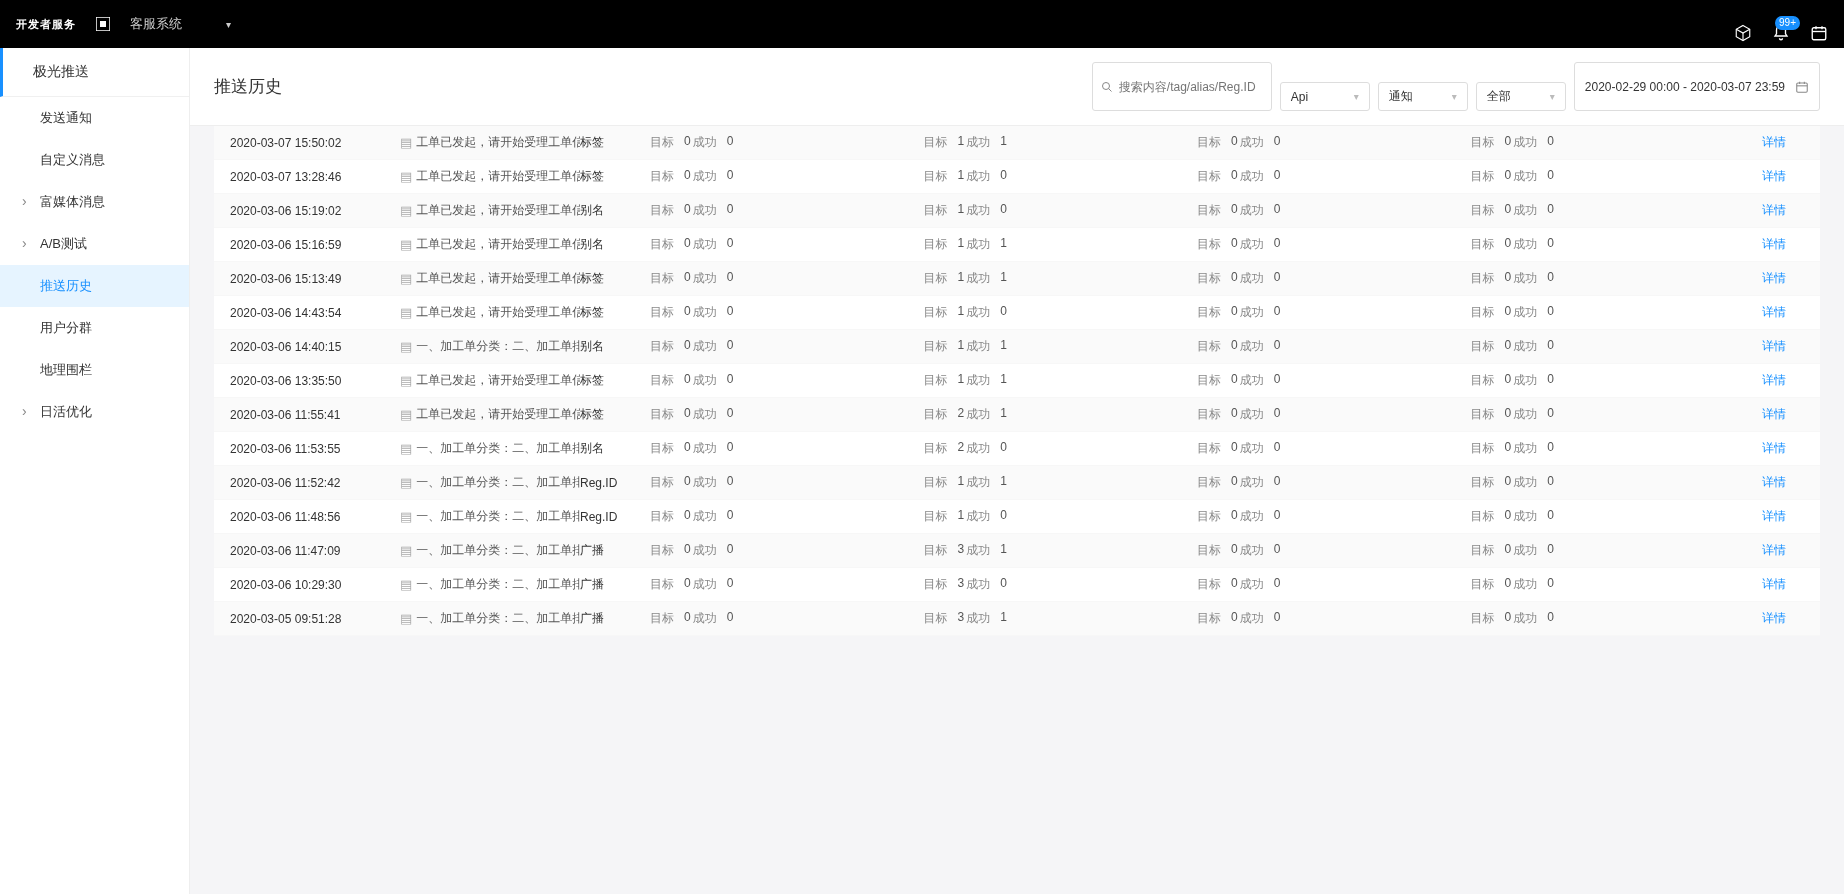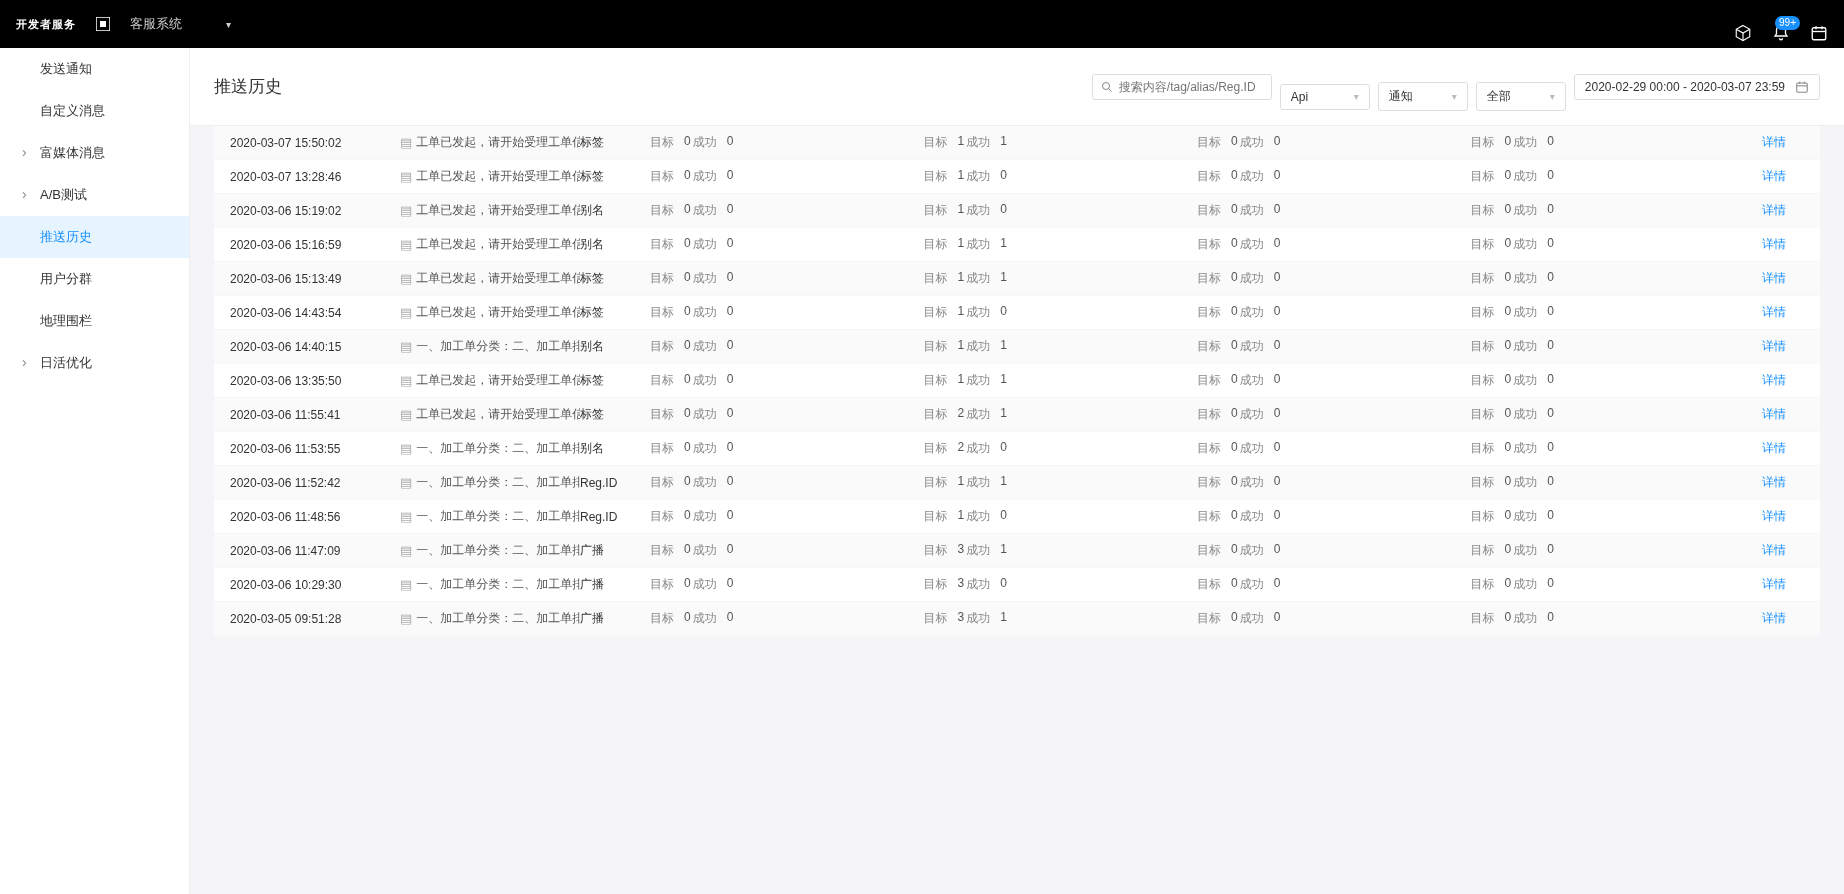--- a/index.html
+++ b/index.html
@@ -15,21 +15,21 @@
 .badge { position: absolute; top: -8px; right: -10px; background: #1890ff; color: #fff; font-size: 10px; padding: 1px 4px; border-radius: 8px; line-height: 1.2; }
 .main { display: flex; height: calc(100vh - 48px); }
 .sidebar { width: 190px; background: #fff; border-right: 1px solid #eee; flex-shrink: 0; overflow-y: auto; }
 .side-header { padding: 15px 30px; font-size: 14px; font-weight: 500; border-left: 3px solid #1890ff; border-bottom: 1px solid #f0f0f0; }
 .side-item { padding: 12px 20px 12px 40px; font-size: 13px; cursor: pointer; position: relative; color: #333; }
 .side-item.has-arrow::before { content: "›"; position: absolute; left: 22px; top: 12px; color: #888; font-size: 14px; }
 .side-item.active { background: #e6f4ff; color: #1890ff; }
 .content { flex: 1; background: #f5f5f7; overflow: hidden; display: flex; flex-direction: column; }
 .page-header { background: #fff; padding: 14px 24px; display: flex; align-items: center; justify-content: space-between; border-bottom: 1px solid #eee; }
 .page-title { font-size: 17px; font-weight: 500; }
-.filters { display: flex; gap: 8px; align-items: center; }
+.filters { display: flex; gap: 8px; }
 .search-box { border: 1px solid #ddd; border-radius: 3px; padding: 5px 8px; display: flex; align-items: center; gap: 6px; width: 180px; background: #fff; }
 .search-box input { border: none; outline: none; font-size: 12px; flex: 1; background: transparent; }
 .select-box { border: 1px solid #ddd; border-radius: 3px; padding: 5px 10px; background: #fff; font-size: 12px; display: flex; align-items: center; justify-content: space-between; cursor: pointer; min-width: 90px; margin-top: 20px; }
 .select-box .caret { color: #bbb; font-size: 10px; }
 .date-box { border: 1px solid #ddd; border-radius: 3px; padding: 5px 10px; background: #fff; font-size: 12px; display: flex; align-items: center; gap: 10px; cursor: pointer; }
 .table-wrap { flex: 1; overflow: auto; padding: 0 24px 24px; }
 .table { width: 100%; background: #fff; border-radius: 4px; }
 .row { display: flex; align-items: center; padding: 8px 16px; border-bottom: 1px solid #f7f7f7; font-size: 12px; }
 .row:nth-child(odd) { background: #fafafa; }
 .row:nth-child(even) { background: #fff; }
@@ -81,20 +81,21 @@
           <rect x="3" y="5" width="18" height="16" rx="2"></rect>
           <path d="M3 10 h18"></path>
           <path d="M8 3 v4 M16 3 v4"></path>
         </svg>
     </span>
   </div>
 </div>
 
 <div class="main">
   <div class="sidebar">
+    <div class="side-header">极光推送</div>
     <div id="sidebar-items">
         <div class="side-item">发送通知</div>
         <div class="side-item">自定义消息</div>
         <div class="side-item has-arrow">富媒体消息</div>
         <div class="side-item has-arrow">A/B测试</div>
         <div class="side-item active">推送历史</div>
         <div class="side-item">用户分群</div>
         <div class="side-item">地理围栏</div>
         <div class="side-item has-arrow">日活优化</div>
       </div>

